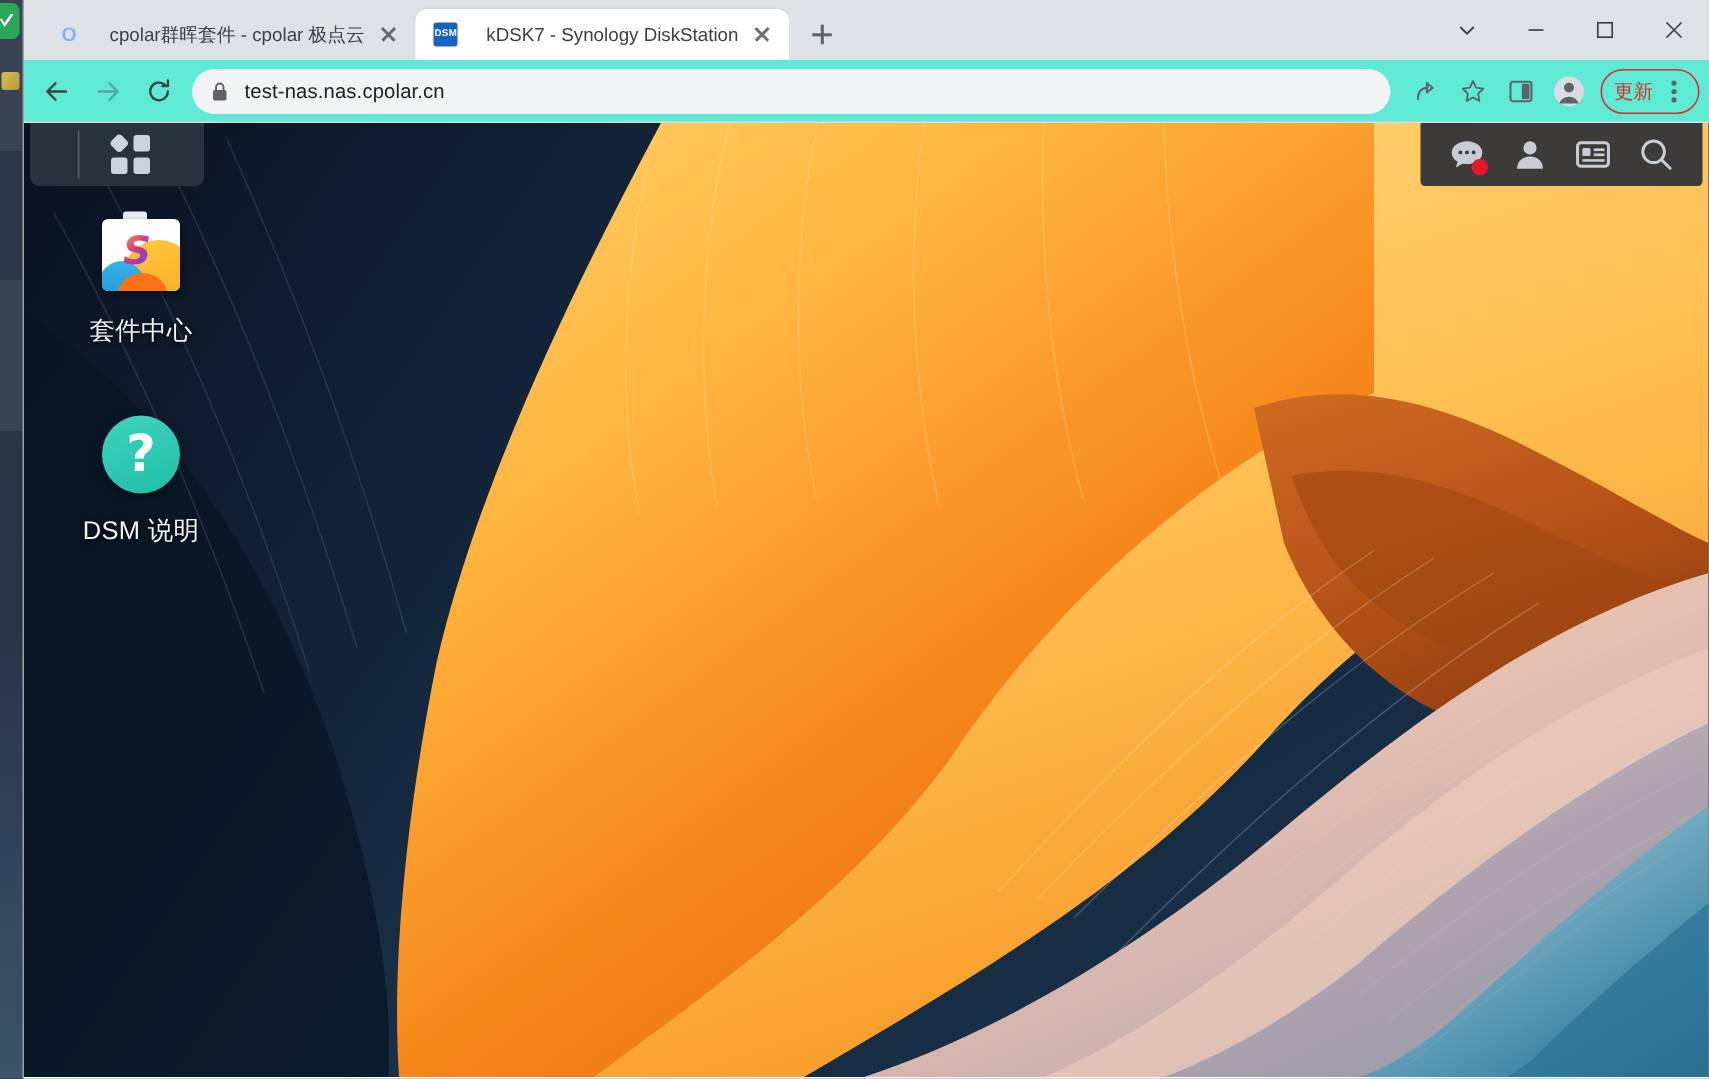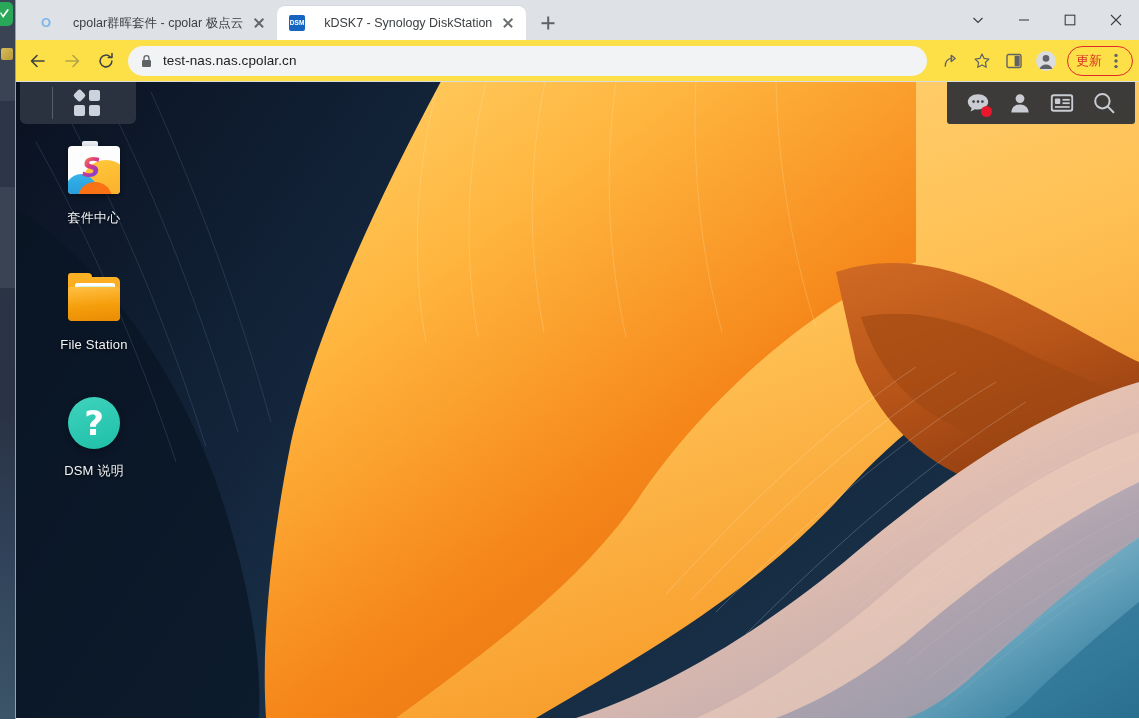--- a/index.html
+++ b/index.html
@@ -95,21 +95,21 @@
     display: flex; align-items: center;
   }
   .wc {
     width: 46px; height: 32px; position: relative;
   }
   .wc svg { position: absolute; left: 50%; top: 50%; transform: translate(-50%,-50%); }
 
   
   #toolbar {
     height: 42px; width: 100%;
-    background: #fde047;
+    background: #5eead4;
     display: flex; align-items: center; gap: 2px;
     padding: 0 6px;
     border-bottom: 1px solid #dadce0;
   }
   .nav-btn {
     width: 32px; height: 32px; border-radius: 50%; position: relative; flex: none;
   }
   .nav-btn svg { position: absolute; left: 50%; top: 50%; transform: translate(-50%,-50%); }
   .nav-btn.disabled { opacity: .38; }
 
@@ -180,21 +180,21 @@
   
   #desktop-icons {
     position: absolute; left: 26px; top: 58px;
     display: flex; flex-direction: column; gap: 41px;
   }
   .desk-icon {
     width: 104px; display: flex; flex-direction: column; align-items: center; gap: 9px;
   }
   .desk-glyph { width: 60px; height: 60px; position: relative; }
   .desk-label {
-    font-size: 13px; color: #f2f4f7; text-align: center;
+    font-size: 17px; color: #f2f4f7; text-align: center;
     text-shadow: 0 1px 3px rgba(0,0,0,.85);
     letter-spacing: .2px;
   }
 
   
   #pkg-box {
     position: absolute; left: 4px; top: 6px; width: 52px; height: 48px;
     background: #fdfdfd; border-radius: 4px; overflow: hidden;
     box-shadow: 0 2px 5px rgba(0,0,0,.4);
   }
@@ -567,31 +567,20 @@
             <div id="pkg-sun"></div>
             <div id="pkg-wave"></div>
             <div id="pkg-orange"></div>
             <div id="pkg-s">S</div>
           </div>
         </div>
         <div class="desk-label">套件中心</div>
       </div>
 
 
-      <div class="desk-icon">
-        <div class="desk-glyph">
-          <div id="fs-tab"></div>
-          <div id="fs-back"></div>
-          <div class="fs-paper" id="fs-p1"></div>
-          <div class="fs-paper" id="fs-p2"></div>
-          <div class="fs-paper" id="fs-p3"></div>
-          <div id="fs-front"></div>
-        </div>
-        <div class="desk-label">File Station</div>
-      </div>
 
       <div class="desk-icon">
         <div class="desk-glyph">
           <div id="help-circle">
             <div id="help-mark">?</div>
           </div>
         </div>
         <div class="desk-label">DSM 说明</div>
       </div>
 

